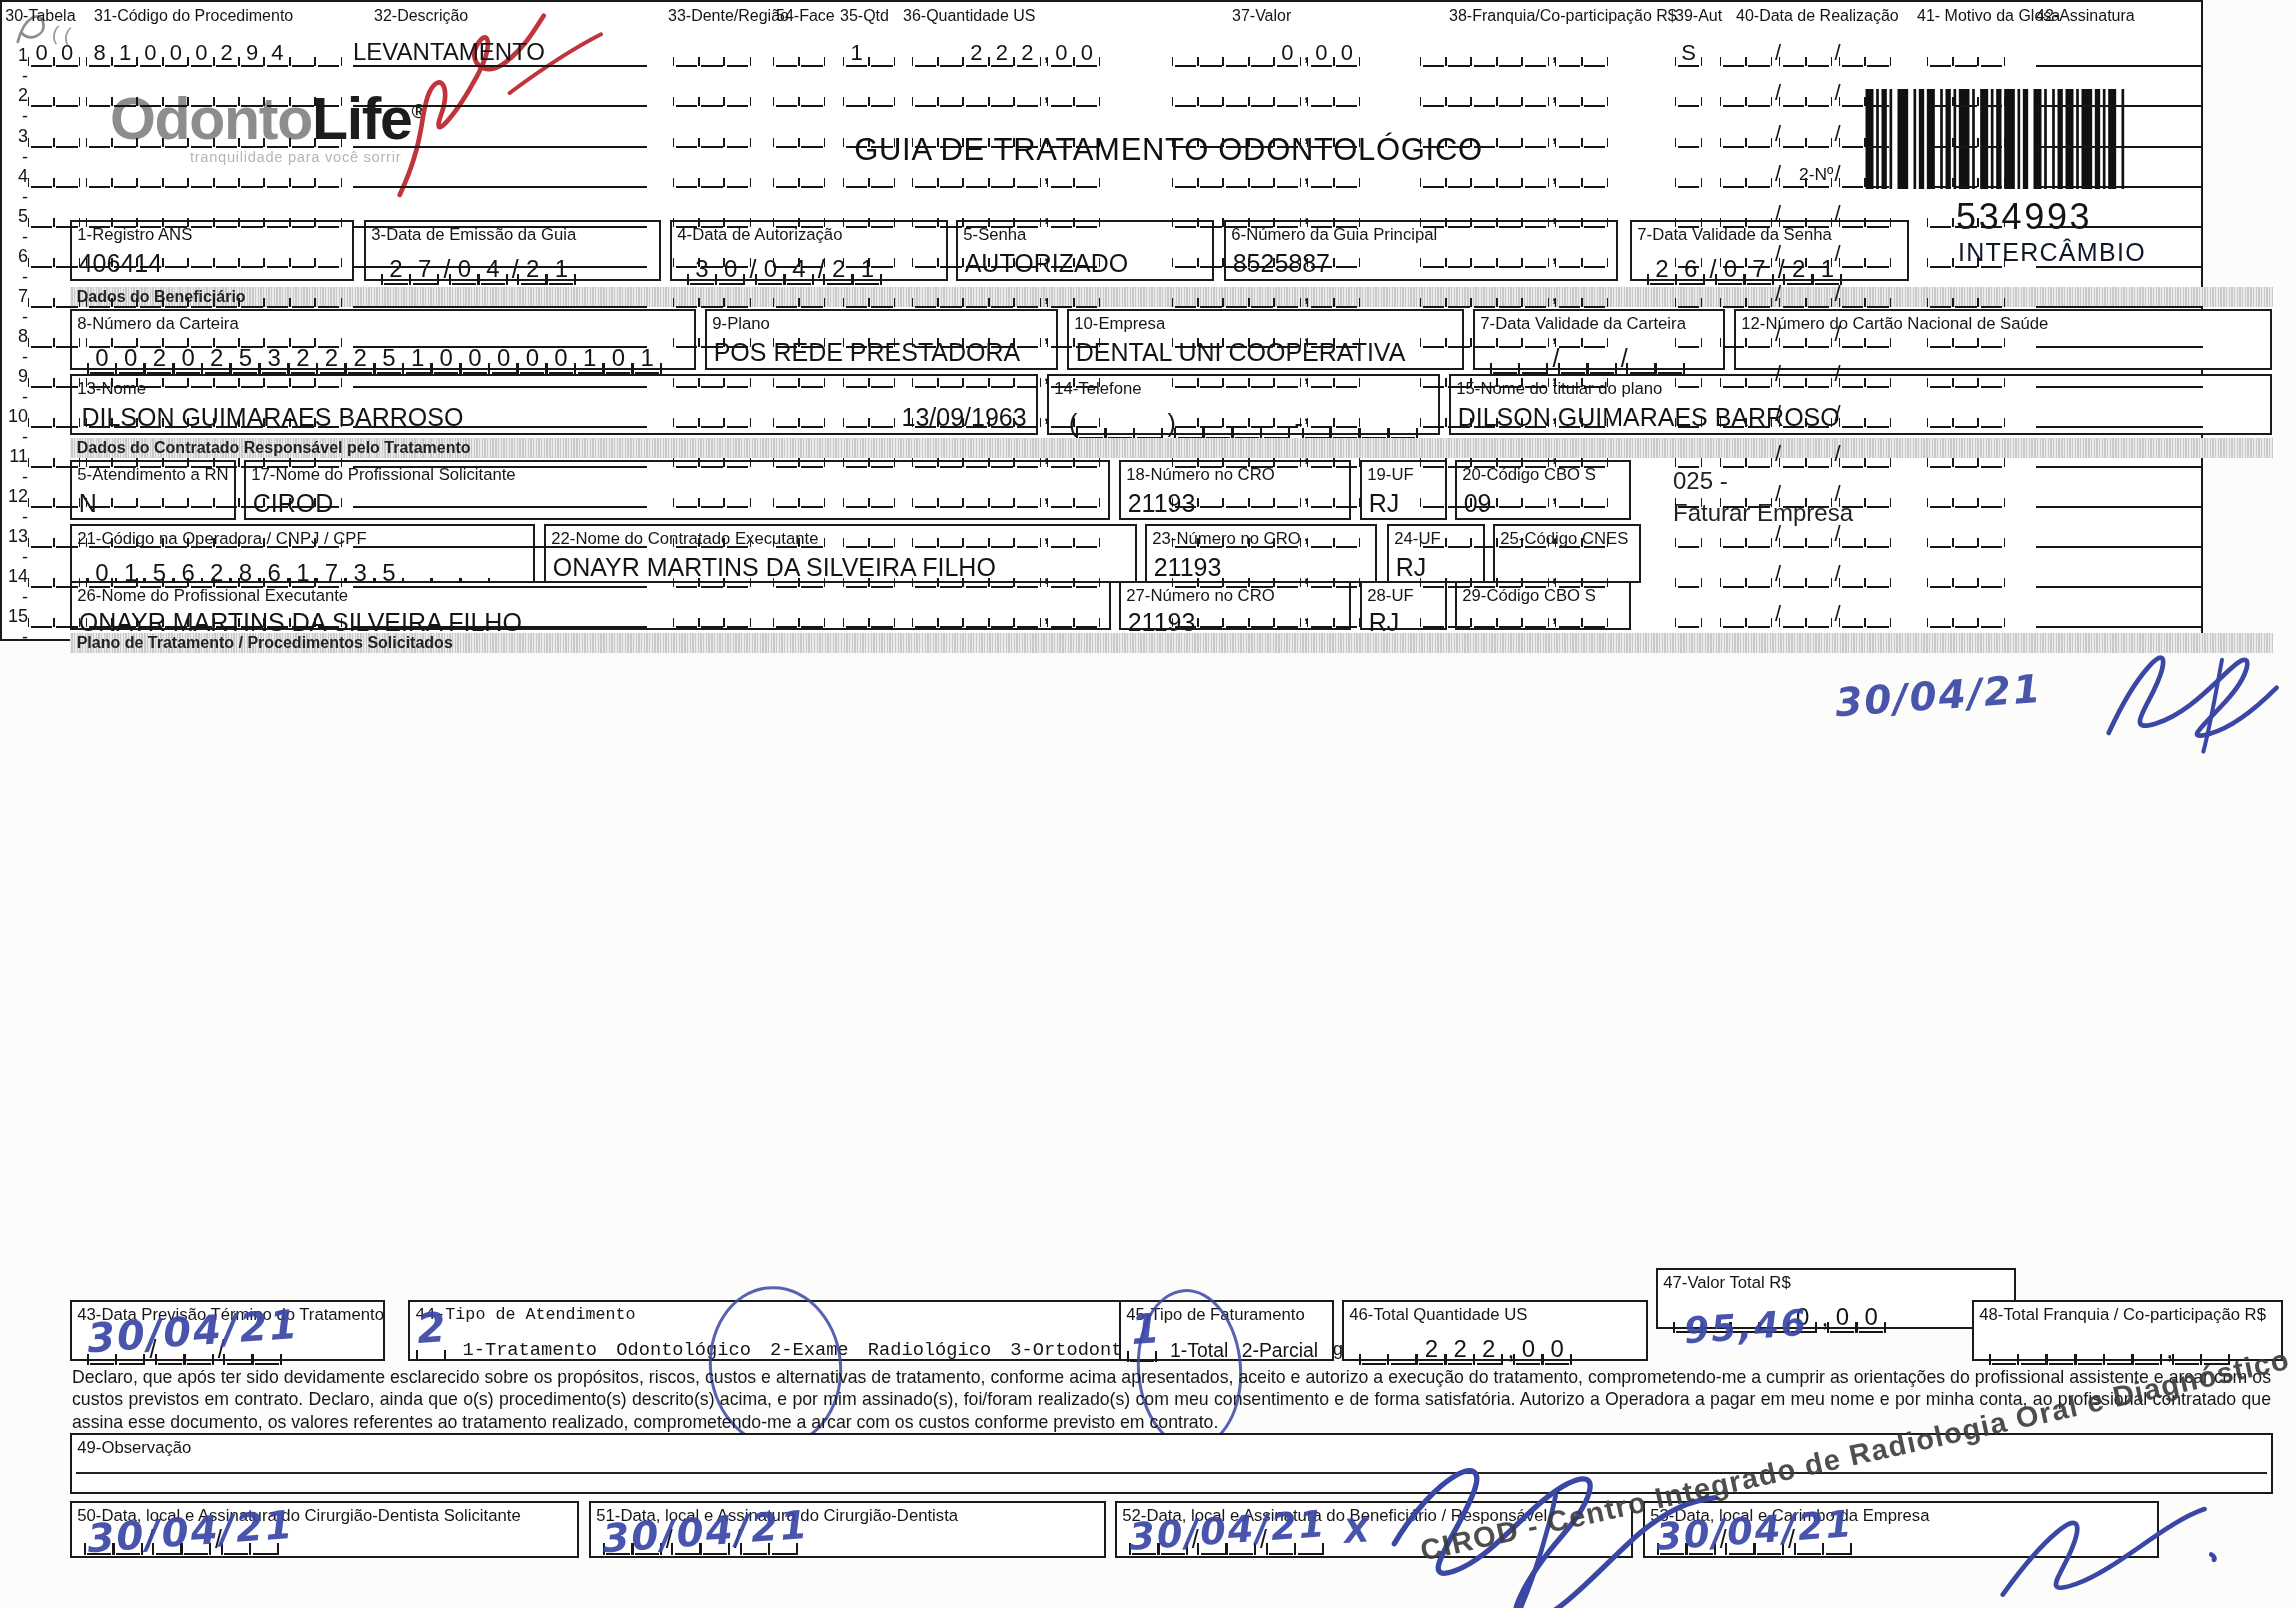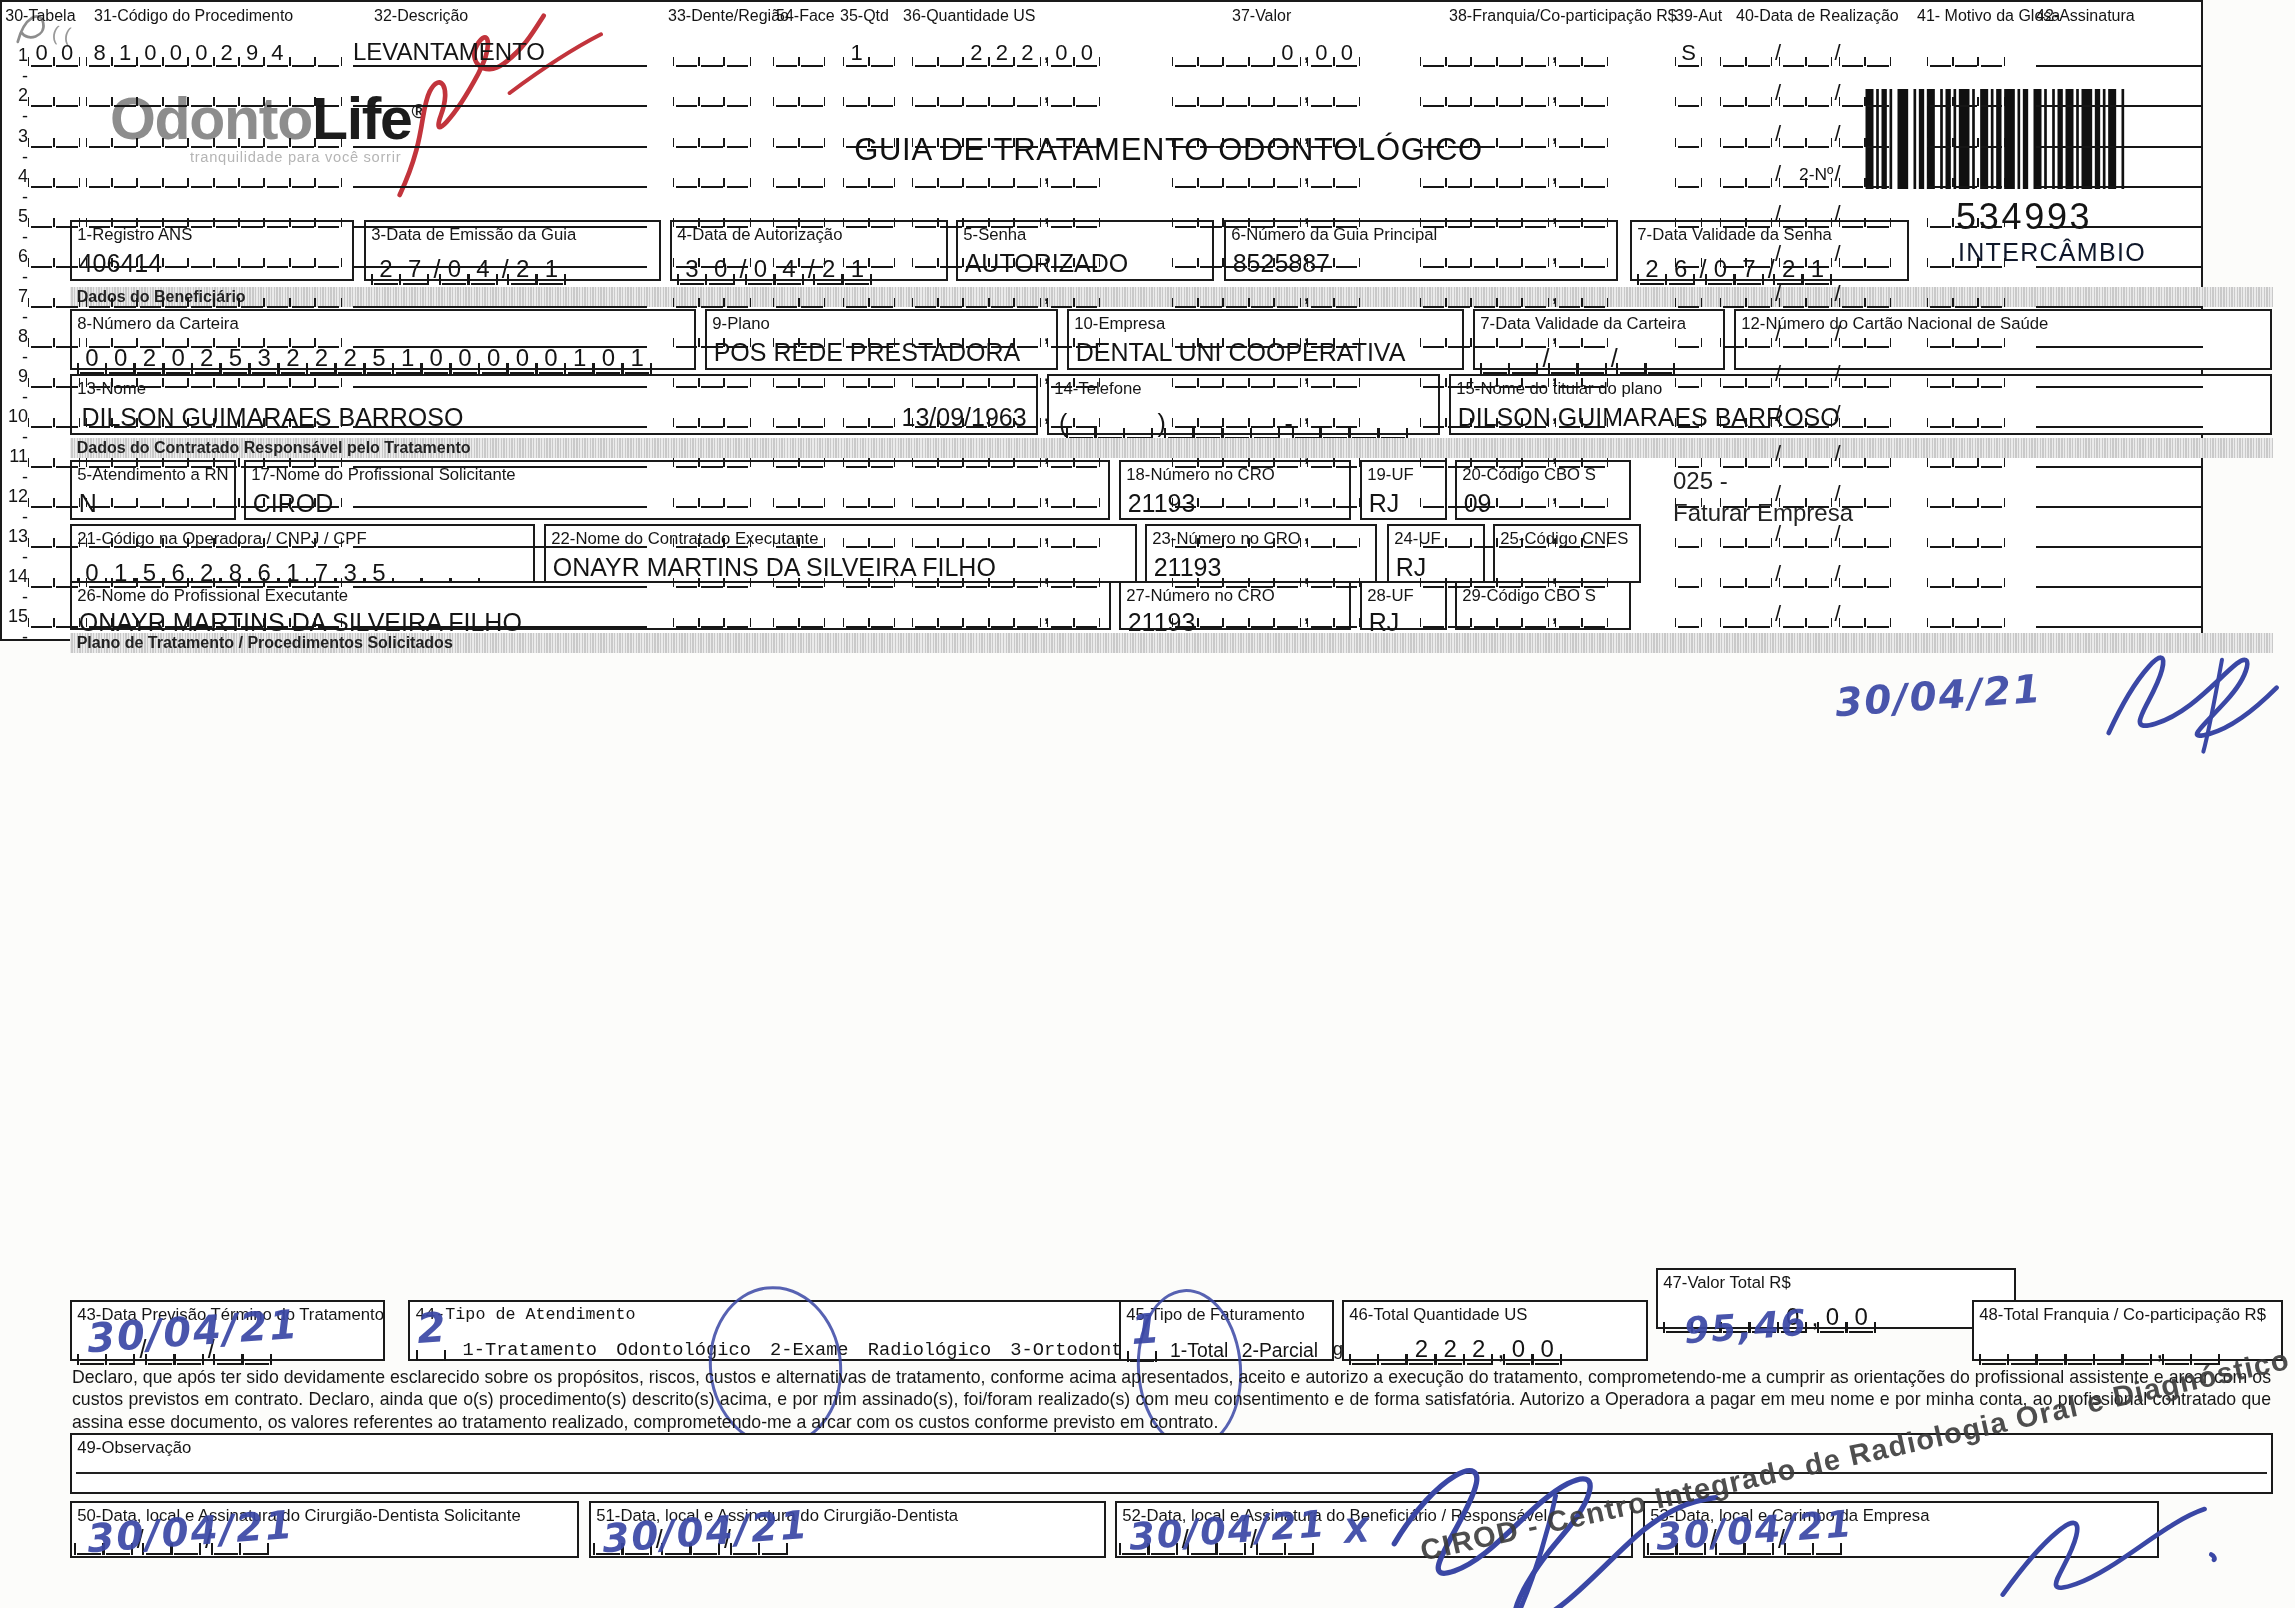--- a/index.html
+++ b/index.html
@@ -4,21 +4,21 @@
 <style>
   html,body{margin:0;padding:0;background:#888;}
   .page{position:relative;width:2295px;height:1609px;background:#fcfcfa;font-family:"Liberation Sans",sans-serif;color:#141414;overflow:hidden;}
   .abs{position:absolute;}
   .box{position:absolute;border:2px solid #1a1a1a;background:#fff;box-sizing:border-box;}
   .lbl{display:block;font-size:16.7px;color:#151515;padding:3.3px 5.3px 0;white-space:nowrap;}
   .val{display:block;font-size:25px;padding:4px 6.7px 0;white-space:nowrap;}
   .val-row{display:flex;justify-content:space-between;font-size:25px;padding:4px 9.4px 0;}
   .secbar{position:absolute;height:20px;box-sizing:border-box;padding:0.7px 6.7px;font-size:16px;font-weight:bold;color:#222;
     background:#d6d6d6 repeating-linear-gradient(90deg,rgba(255,255,255,.5) 0 1.3px,rgba(0,0,0,.06) 1.3px 2.7px);}
-  .cells{white-space:nowrap;padding:6.7px 0 0 8px;}
+  .cells{white-space:nowrap;padding:6.7px 0 0 8px;margin-left:10px;}
   .cell{position:relative;display:inline-block;width:24px;height:31px;margin-right:4.7px;border-bottom:2.7px solid #161616;
     text-align:center;font-size:24px;line-height:33px;vertical-align:bottom;}
   .cell::before,.cell::after{content:"";position:absolute;bottom:-2px;height:11.4px;border-left:2px solid #161616;}
   .cell::before{left:-3.3px;} .cell::after{right:-2.7px;}
   .sep{display:inline-block;font-size:25px;margin:0 2px;vertical-align:bottom;line-height:32px;}
   .wline{display:inline-block;border-bottom:2.7px solid #161616;height:31px;vertical-align:bottom;line-height:32px;white-space:nowrap;overflow:visible;}
   
   #logo{left:110px;top:85px;}
   #logo .l1{font-size:59px;font-weight:bold;letter-spacing:-1.3px;}
   #logo .g{color:#8d8d8d;} #logo .b{color:#1c1c1c;}

